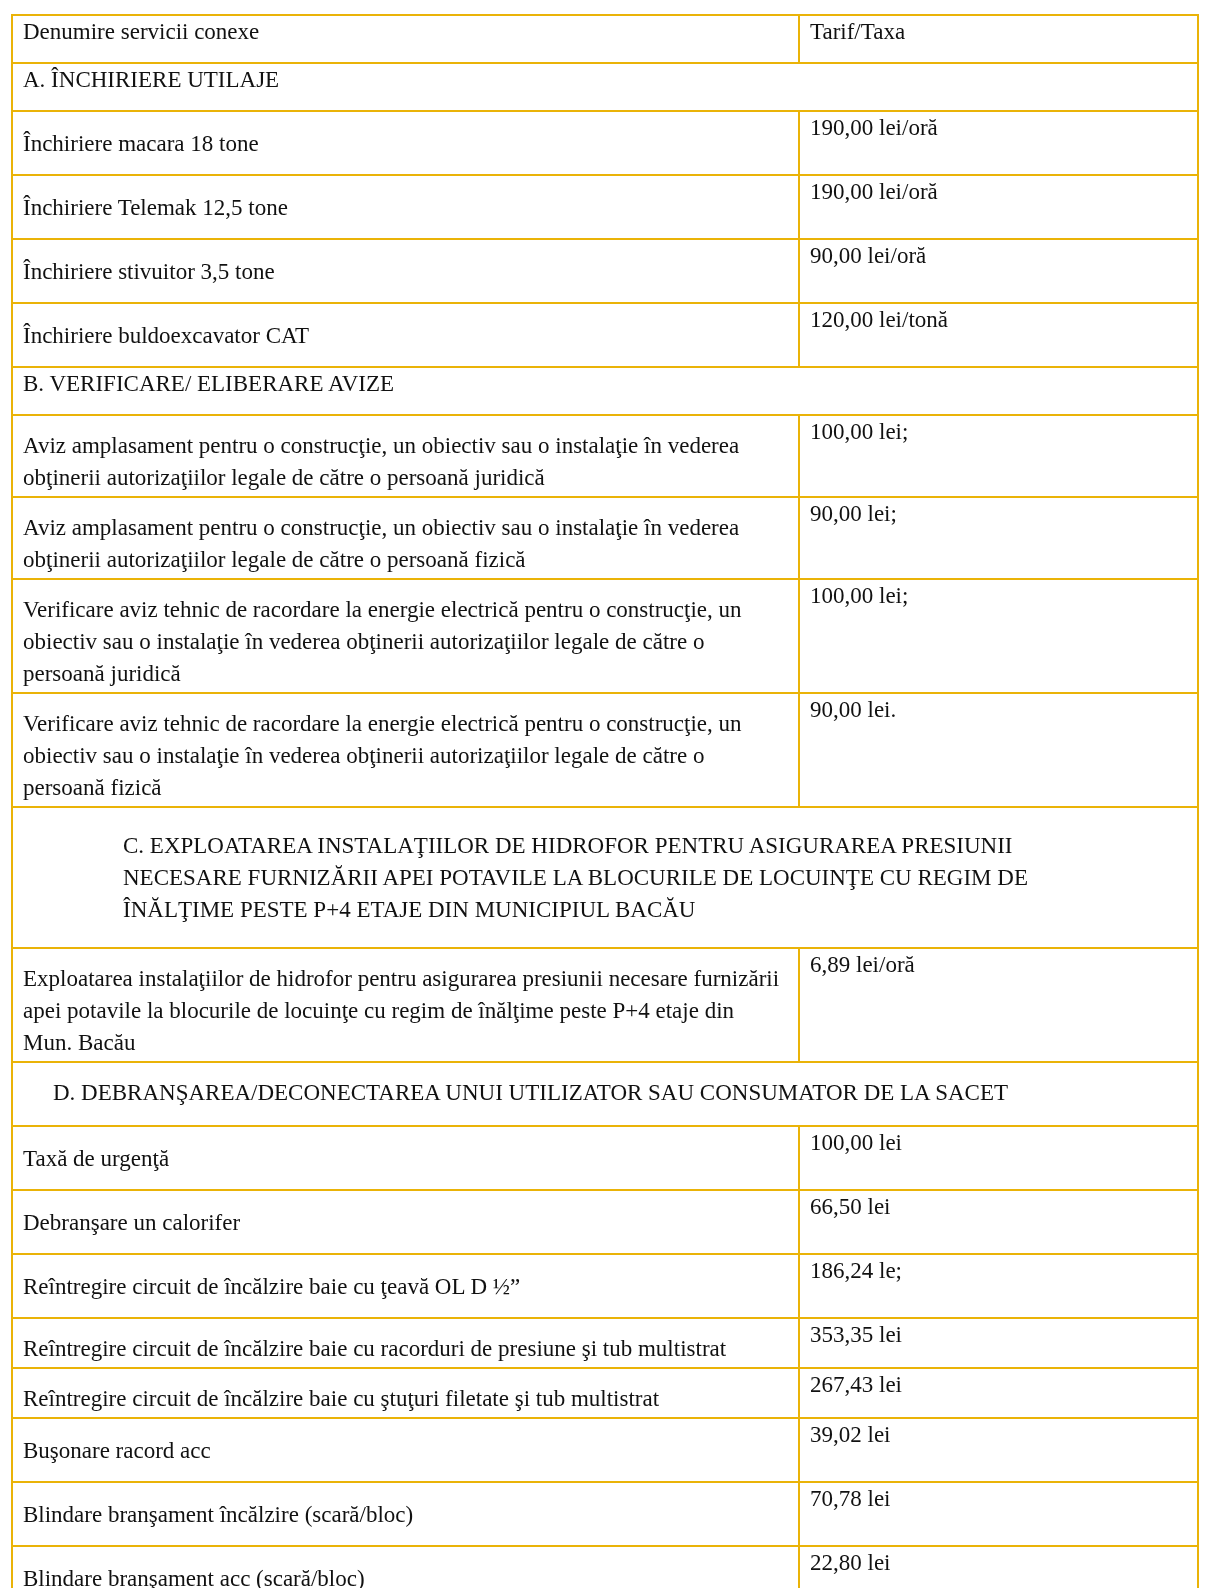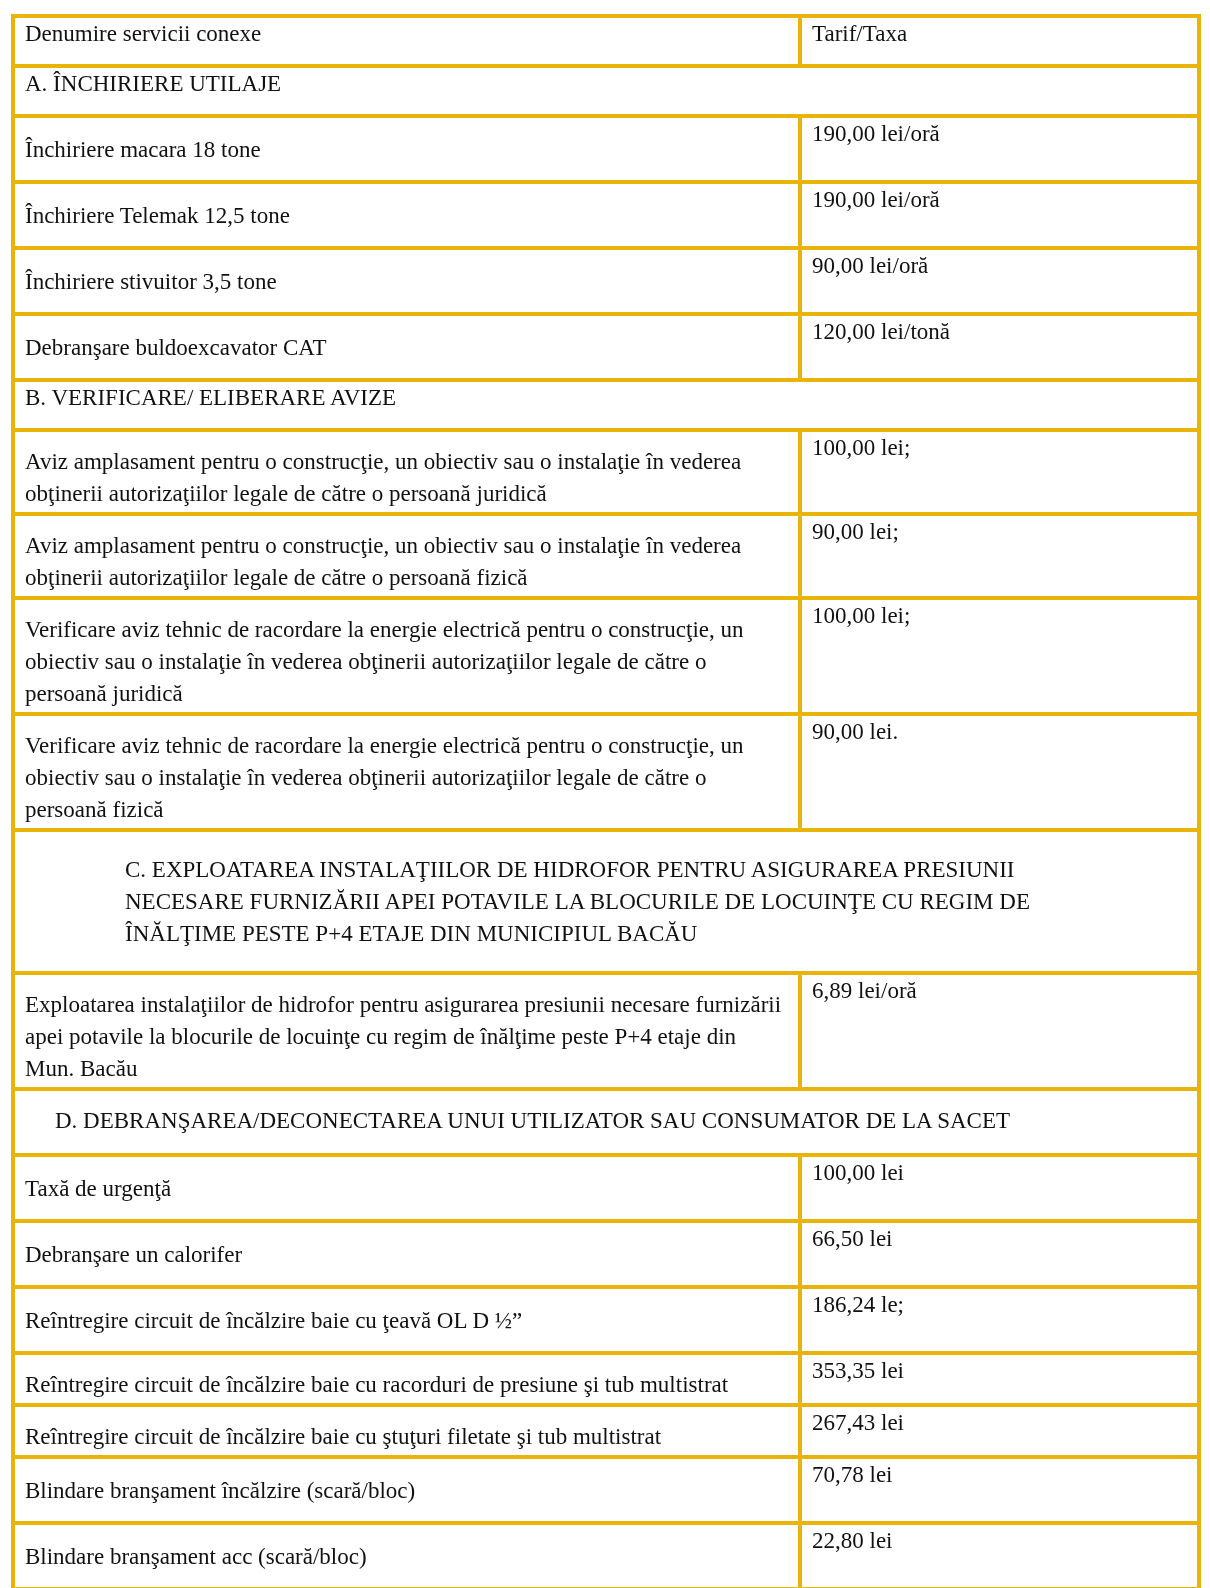--- a/index.html
+++ b/index.html
@@ -6,21 +6,21 @@
     body { width: 1210px; height: 1588px; position: relative; overflow: hidden;
            font-family: "Liberation Serif", "DejaVu Serif", serif; color: #111; }
     table.tariff {
       position: absolute; left: 11px; top: 14px; width: 1186px;
       border-collapse: collapse; table-layout: fixed;
       font-size: 23px; line-height: 32px;
     }
     table.tariff col.c1 { width: 787px; }
     table.tariff col.c2 { width: 399px; }
     table.tariff td, table.tariff th {
-      border: 4px solid #eab308; padding: 0 10px; vertical-align: top; text-align: left;
+      border: 2px solid #eab308; padding: 0 10px; vertical-align: top; text-align: left;
       font-weight: normal;
     }
     th.hdr { font-weight: bold; height: 46px; padding-top: 4px; }
     td.section { font-weight: bold; text-align: center; height: 46px; padding-top: 2px; }
     td.section.c { padding: 22px 60px 21px 110px; line-height: 32px; }
     td.section.d { padding: 12px 20px 4px 40px; line-height: 36px; }
     td.price { vertical-align: bottom; padding-bottom: 2px; }
     tr.short td { height: 46px; }
     tr.short td.price { vertical-align: top; }
     tr.short td.desc { padding-top: 16px; }
@@ -51,21 +51,21 @@
     </tr>
     <tr class="short">
       <td class="desc">Închiriere Telemak 12,5 tone</td>
       <td class="price">190,00 lei/oră</td>
     </tr>
     <tr class="short">
       <td class="desc">Închiriere stivuitor 3,5 tone</td>
       <td class="price">90,00 lei/oră</td>
     </tr>
     <tr class="short">
-      <td class="desc">Debranşare buldoexcavator CAT</td>
+      <td class="desc">Închiriere buldoexcavator CAT</td>
       <td class="price">120,00 lei/tonă</td>
     </tr>
 
     <tr>
       <td colspan="2" class="section">B.  VERIFICARE/ ELIBERARE AVIZE</td>
     </tr>
     <tr class="multi">
       <td class="desc">Aviz amplasament pentru o construcţie, un obiectiv sau o instalaţie în vederea obţinerii autorizaţiilor legale de către o persoană juridică</td>
       <td class="price">100,00 lei;</td>
     </tr>
@@ -107,20 +107,24 @@
     </tr>
     <tr class="multi">
       <td class="desc">Reîntregire circuit de încălzire baie cu racorduri de presiune şi tub multistrat</td>
       <td class="price">353,35 lei</td>
     </tr>
     <tr class="multi">
       <td class="desc">Reîntregire circuit de încălzire baie cu ştuţuri filetate şi tub multistrat</td>
       <td class="price">267,43 lei</td>
     </tr>
     <tr class="short">
+      <td class="desc">Buşonare racord acc</td>
+      <td class="price">39,02 lei</td>
+    </tr>
+    <tr class="short">
       <td class="desc">Blindare branşament încălzire (scară/bloc)</td>
       <td class="price">70,78 lei</td>
     </tr>
     <tr class="short">
       <td class="desc">Blindare branşament acc (scară/bloc)</td>
       <td class="price">22,80 lei</td>
     </tr>
   </tbody>
 </table>
 

